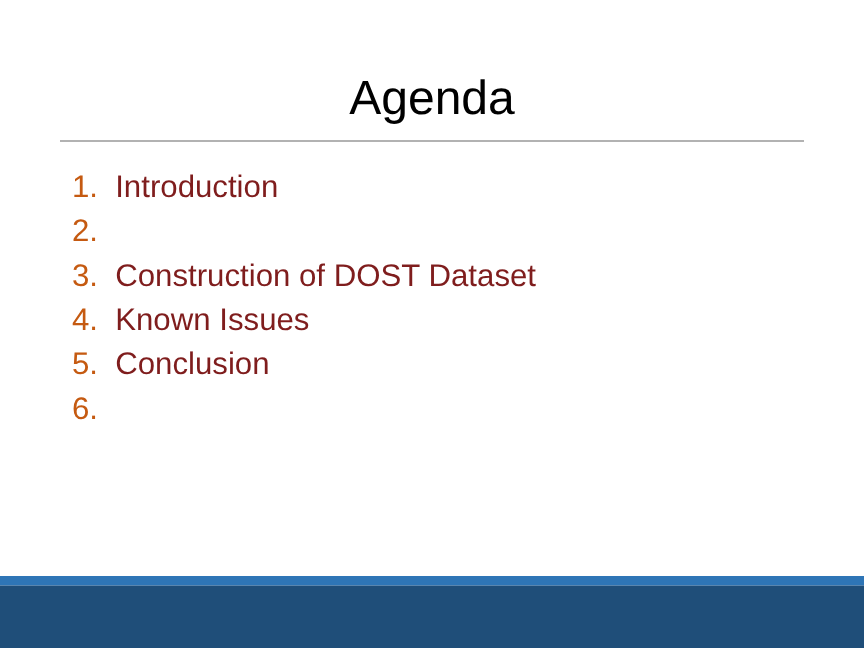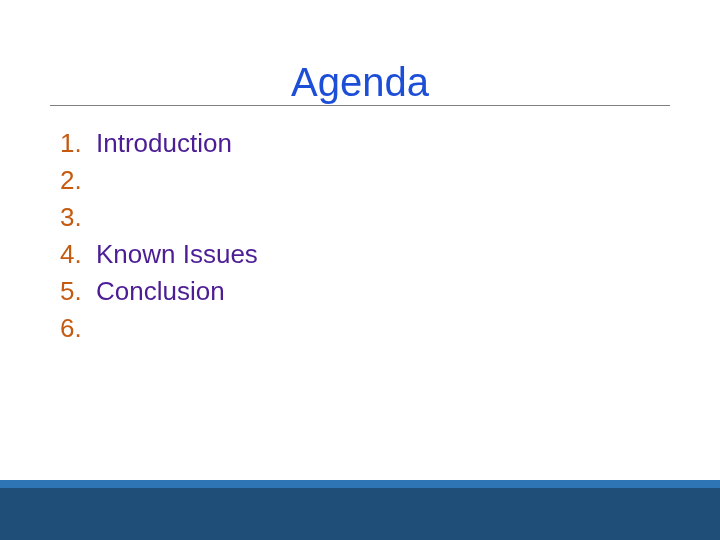--- a/index.html
+++ b/index.html
@@ -17,44 +17,44 @@
     }
     .slide {
       width: 100%;
       height: 100%;
       padding: 60px 50px 0 50px;
       position: relative;
     }
     .title {
       font-size: 40px;
       font-weight: normal;
-      color: #1d4ed8;
+      color: #000000;
       text-align: center;
-      padding-bottom: 0;
+      padding-bottom: 12px;
       border-bottom: 1px solid #808080;
       margin-bottom: 22px;
     }
     .agenda-list {
       list-style: none;
       padding-left: 10px;
     }
     .agenda-item {
       display: flex;
       align-items: baseline;
       margin-bottom: 6px;
       font-size: 26px;
       color: #000000;
     }
     .item-number {
       color: #c55a11;
       min-width: 36px;
       text-align: left;
     }
     .item-text {
-      color: #4c1d95;
+      color: #7f1d1d;
     }
     .bottom-bar {
       position: absolute;
       bottom: 0;
       left: 0;
       width: 100%;
       height: 60px;
       display: flex;
       flex-direction: column;
     }
@@ -75,20 +75,21 @@
   <ol class="agenda-list">
     <li class="agenda-item">
       <span class="item-number">1.</span>
       <span class="item-text">Introduction</span>
     </li>
     <li class="agenda-item">
       <span class="item-number">2.</span>
     </li>
     <li class="agenda-item">
       <span class="item-number">3.</span>
+      <span class="item-text">Construction of DOST Dataset</span>
     </li>
     <li class="agenda-item">
       <span class="item-number">4.</span>
       <span class="item-text">Known Issues</span>
     </li>
     <li class="agenda-item">
       <span class="item-number">5.</span>
       <span class="item-text">Conclusion</span>
     </li>
     <li class="agenda-item">

